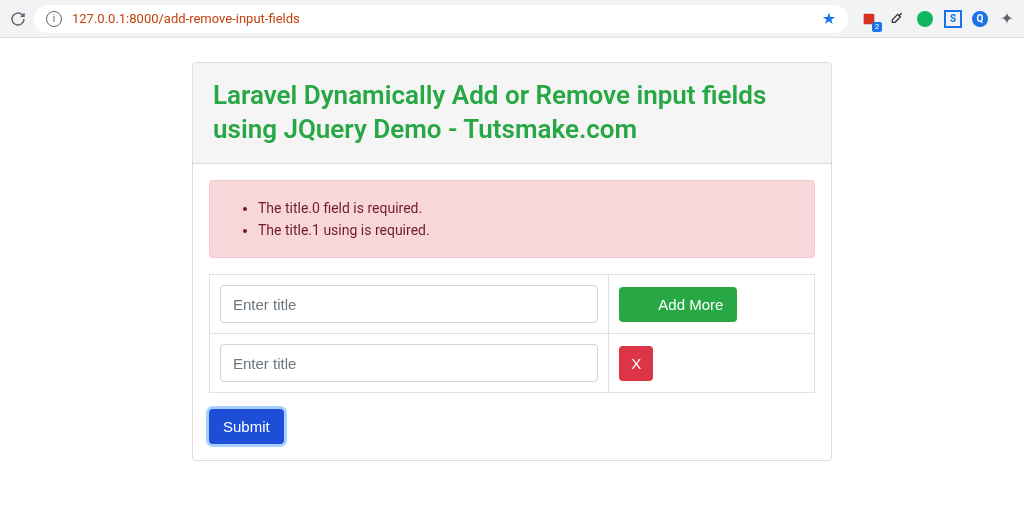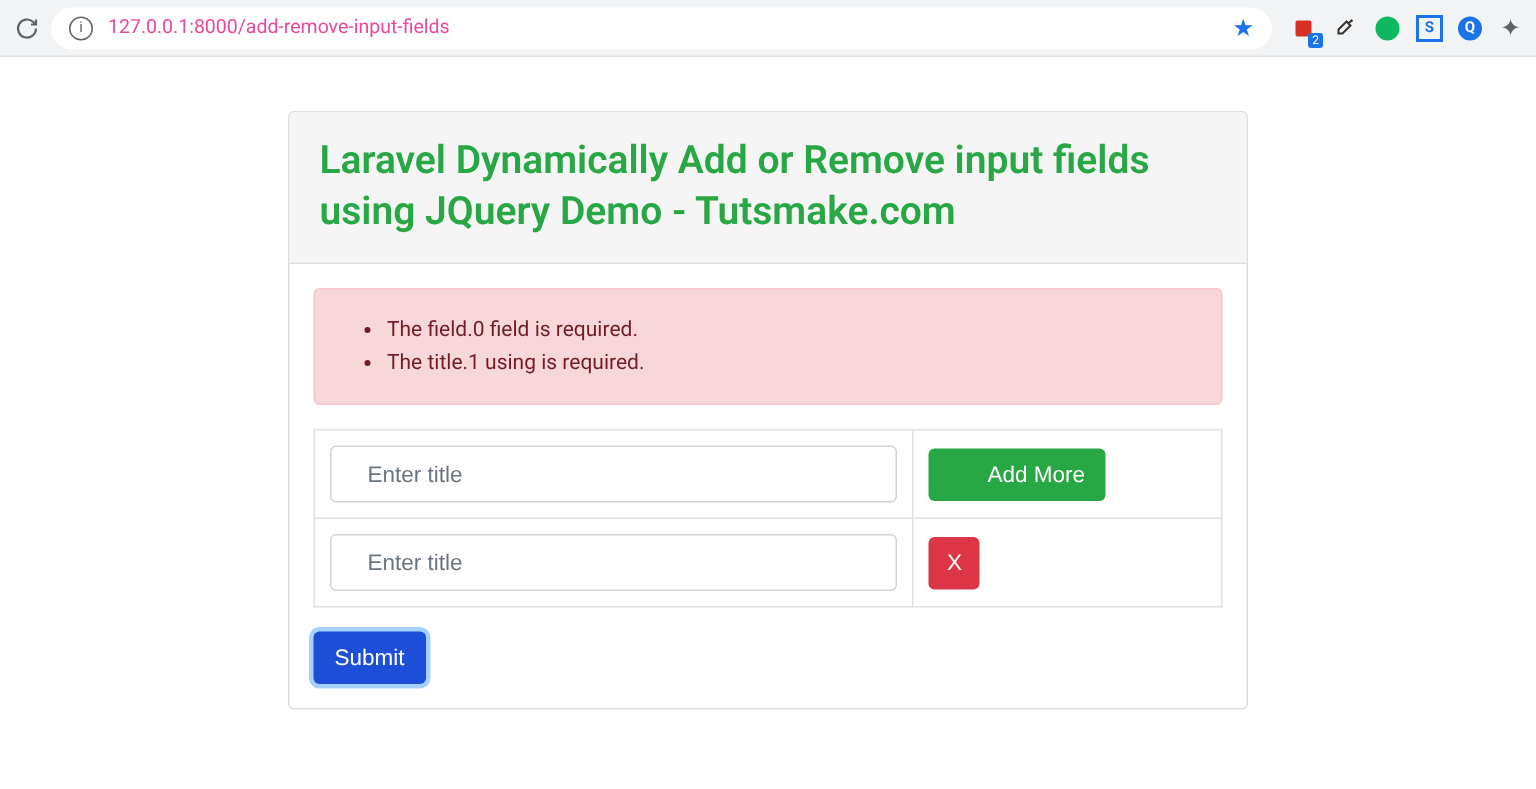--- a/index.html
+++ b/index.html
@@ -3,47 +3,47 @@
   <meta charset="utf-8">
   <style>
     * { margin: 0; padding: 0; box-sizing: border-box; }
     body { font-family: -apple-system, BlinkMacSystemFont, "Segoe UI", Roboto, sans-serif; background: #fff; }
 
     
     .chrome-bar { height: 38px; background: #f1f3f4; display: flex; align-items: center; padding: 0 8px; border-bottom: 1px solid #e0e0e0; }
     .chrome-reload { width: 20px; height: 20px; display:flex; align-items:center; justify-content:center; color:#5f6368; margin-right:6px; }
     .addr-wrap { flex:1; display:flex; align-items:center; background:#fff; border-radius:16px; height:28px; padding:0 12px; color:#5f6368; font-size:13px; }
     .addr-icon { width:16px; height:16px; border:1.5px solid #5f6368; border-radius:50%; display:flex; align-items:center; justify-content:center; font-size:10px; margin-right:10px; }
-    .addr-text { color:#ec4899; }
+    .addr-text { color:#c2410c; }
     .addr-star { margin-left:auto; color:#1a73e8; font-size:16px; }
     .ext-icons { display:flex; align-items:center; gap:10px; margin-left:12px; }
     .ext-icon { width:18px; height:18px; display:flex; align-items:center; justify-content:center; font-size:14px; }
     .ext-red { color:#d93025; position:relative; }
     .ext-badge { position:absolute; bottom:-4px; right:-4px; background:#1a73e8; color:#fff; font-size:8px; width:10px; height:10px; border-radius:2px; display:flex; align-items:center; justify-content:center; }
     .ext-eyedrop { color:#333; }
     .ext-green { width:16px; height:16px; background:#0fb860; border-radius:50%; }
     .ext-blue-s { width:18px; height:18px; border:2px solid #1a73e8; display:flex; align-items:center; justify-content:center; color:#1a73e8; font-weight:bold; font-size:10px; }
     .ext-blue-circle { width:16px; height:16px; background:#1a73e8; border-radius:50%; display:flex; align-items:center; justify-content:center; color:#fff; font-size:10px; font-weight:bold; }
     .ext-puzzle { color:#5f6368; font-size:16px; }
 
     
     .page { padding: 20px 0; }
-    .panel { width: 640px; margin: 16px auto; border: 1px solid #ddd; border-radius: 4px; }
+    .panel { width: 640px; margin: 4px auto; border: 1px solid #ddd; border-radius: 4px; }
     .panel-head { background:#f5f5f5; padding: 16px 20px; border-bottom:1px solid #ddd; border-radius:4px 4px 0 0; }
     .panel-head h2 { color:#28a745; font-weight:600; font-size:26px; line-height:1.3; }
     .panel-body { padding: 16px; }
 
     .alert { background:#f8d7da; border:1px solid #f5c6cb; color:#721c24; padding:16px 20px; border-radius:4px; margin-bottom:16px; }
     .alert ul { list-style:disc; padding-left:28px; }
     .alert li { font-size:14px; line-height:1.6; }
 
     table.fields { width:100%; border-collapse:collapse; margin-bottom:16px; }
     table.fields td { border:1px solid #dee2e6; padding:10px; vertical-align:middle; }
     table.fields td.input-cell { width:66%; }
-    .input-title { width:100%; height:38px; border:1px solid #ced4da; border-radius:4px; padding:0 24px; font-size:15px; color:#0369a1; }
+    .input-title { width:100%; height:38px; border:1px solid #ced4da; border-radius:4px; padding:0 12px; font-size:15px; color:#0369a1; }
     .input-title::placeholder { color:#6c757d; }
 
     .btn { display:inline-block; border:none; border-radius:4px; padding:9px 14px; font-size:15px; font-weight:400; cursor:pointer; color:#fff; }
     .btn-success { background:#28a745;padding-left:39px; }
     .btn-danger { background:#dc3545; padding:9px 12px; }
     .btn-primary { background:#1d4ed8; box-shadow:0 0 0 3px rgba(0,123,255,.35); }
   </style>
 </head>
 <body>
 
@@ -86,21 +86,21 @@
 
 <div class="page">
   <div class="panel">
     <div class="panel-head">
       <h2>Laravel Dynamically Add or Remove input fields using JQuery Demo - Tutsmake.com</h2>
     </div>
     <div class="panel-body">
 
       <div class="alert">
         <ul>
-          <li>The field.0 field is required.</li>
+          <li>The title.0 field is required.</li>
           <li>The title.1 using is required.</li>
         </ul>
       </div>
 
       <table class="fields">
         <tbody>
             <tr>
           <td class="input-cell">
             <input class="input-title" type="text" placeholder="Enter title" style="">
           </td>

